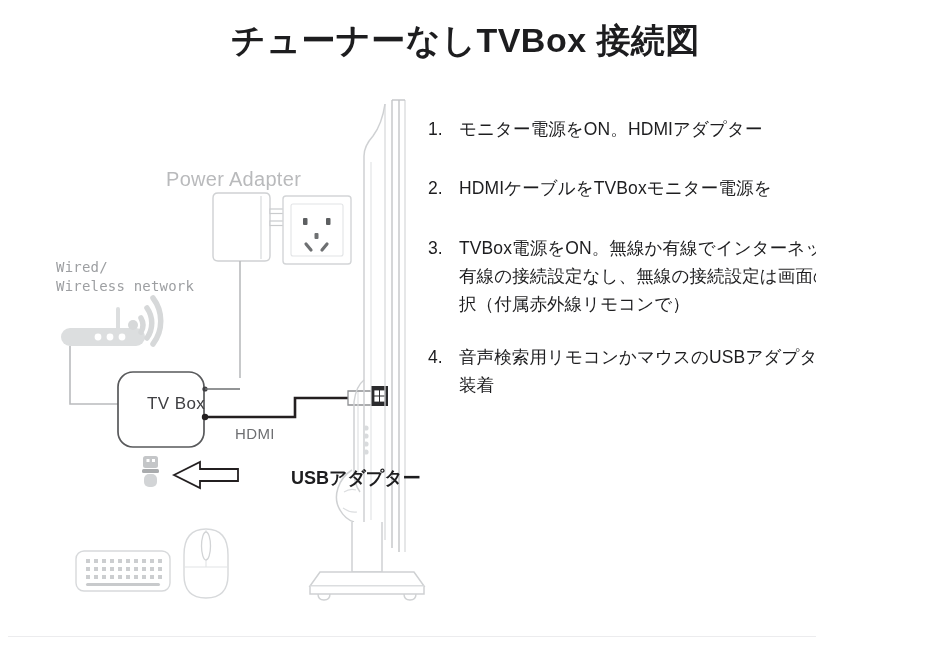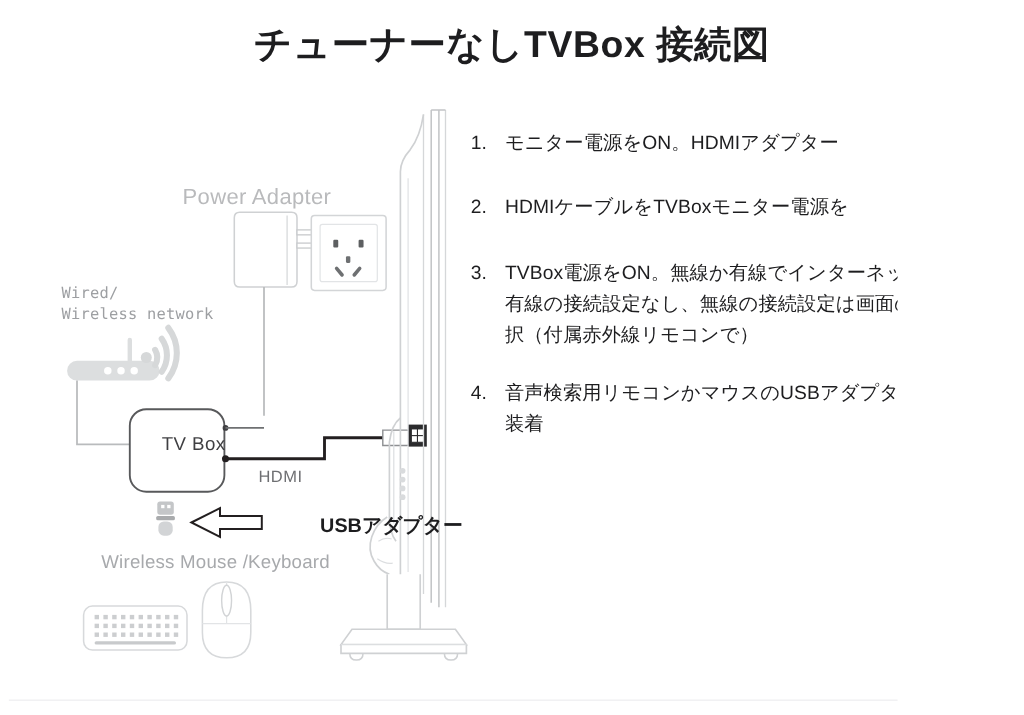--- a/index.html
+++ b/index.html
@@ -296,21 +296,20 @@
 Wireless network</div>
 
   <div class="dlabel" id="label-power-adapter">Power Adapter</div>
 
   <div class="dlabel" id="label-tvbox">TV Box</div>
 
   <div class="dlabel" id="label-hdmi">HDMI</div>
 
   <div class="dlabel" id="label-usb-adapter"><span>USB</span><span>アダプター</span></div>
 
-  <div class="dlabel" id="label-wireless-mouse">Wireless Mouse /Keyboard</div>
 
   <div id="instructions">
 
     <div class="step" id="step-1">
       <span class="num">1.</span>
       <span class="body"><span>モニター電源を</span><b>ON</b><span>。</span><b>HDMI</b><span>アダプター</span></span>
     </div>
 
     <div class="step" id="step-2">
       <span class="num">2.</span>

